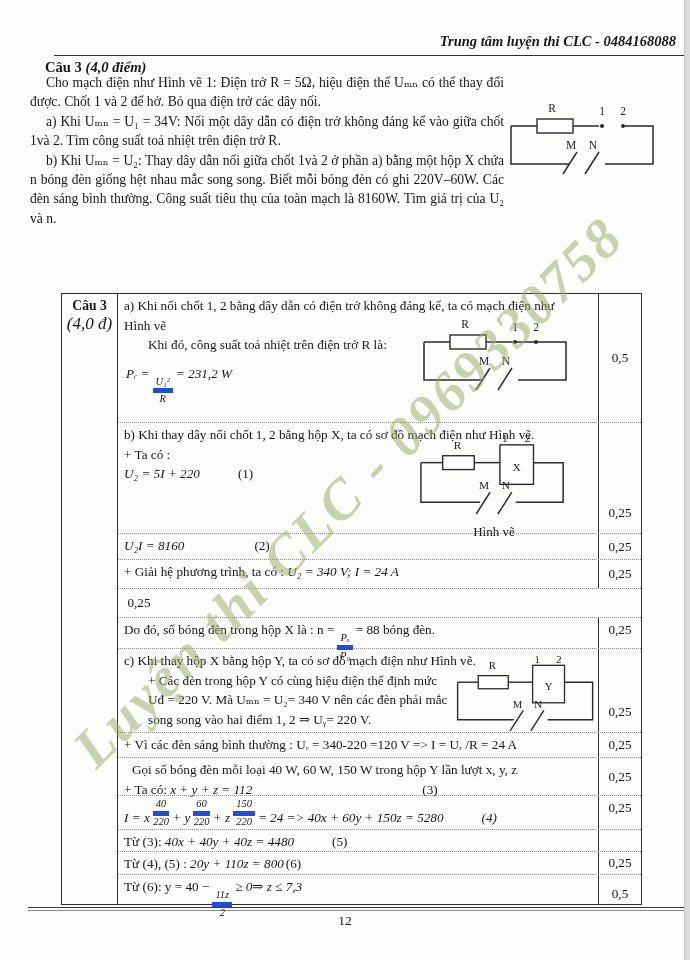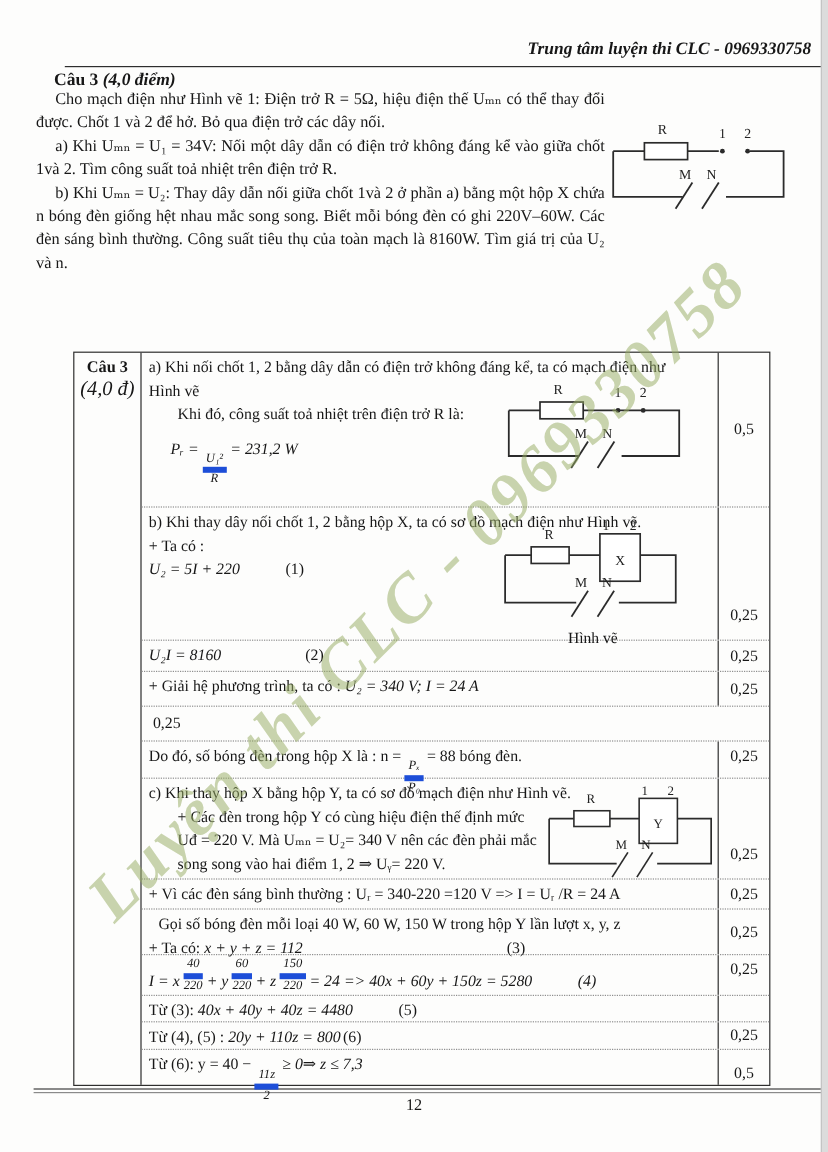--- a/index.html
+++ b/index.html
@@ -47,39 +47,39 @@
   .r-a{height:128px}.r-b1{height:111px}.r-b2{height:26px}.r-b3{height:29px}.r-b4{height:29px}.r-b5{height:31px}
   .r-c1{height:84px}.r-c2{height:25px}.r-c3{height:38px}.r-c4{height:34px}.r-c5{height:22px}.r-c6{height:23px}.r-c7{height:30px}
   .ind{padding-left:24px;}
   .math{font-style:italic;}
   .frac{display:inline-flex;flex-direction:column;align-items:center;vertical-align:-7px;line-height:1;font-size:10.5px;margin:0 3px;}
   .frac .fn{border-bottom:5px solid #1d4ed8;padding:0 3px 1px;}
   .frac .fd{padding-top:1px;}
   .tag{margin-left:38px;}
   .tag-wide{margin-left:70px;}
   .tag-near{margin-left:2px;}
-  .f-a{margin:9px 0 0 18px;}
+  .f-a{margin:9px 0 0 2px;}
   .circ-a{position:absolute;left:298px;top:16px;}
   .circ-b{position:absolute;left:296px;top:8px;width:160px;text-align:center;}
   .circ-b .cap{font-size:13px;margin-top:0;}
   .circ-c{position:absolute;left:334px;top:3px;}
 
   
   .footer-rule{position:absolute;top:907px;left:28px;right:5px;height:2px;border-top:1.4px solid #3f3f3f;border-bottom:1px solid #8a8a8a;}
   .page-num{position:absolute;top:913px;left:0;width:690px;text-align:center;font-size:13.5px;}
 </style>
 </head>
 <body>
 
 <div class="page">
 
   <div class="watermark">Luyện thi CLC - 0969330758</div>
   <div class="scan-right"></div>
 
-  <div class="header-name">Trung tâm luyện thi CLC - 0969330758</div>
+  <div class="header-name">Trung tâm luyện thi CLC - 0484168088</div>
   <div class="header-rule"></div>
 
   <div class="prob-title">
     <span class="t1">Câu 3</span>
     <span class="t2">(4,0 điểm)</span>
   </div>
 
   <div class="problem">
     <p>Cho mạch điện như Hình vẽ 1: Điện trở R = 5Ω, hiệu điện thế Uₘₙ có thể thay đổi được. Chốt 1 và 2 để hở. Bỏ qua điện trở các dây nối.</p>
     <p>a) Khi Uₘₙ = U₁ = 34V: Nối một dây dẫn có điện trở không đáng kể vào giữa chốt 1và 2. Tìm công suất toả nhiệt trên điện trở R.</p>

